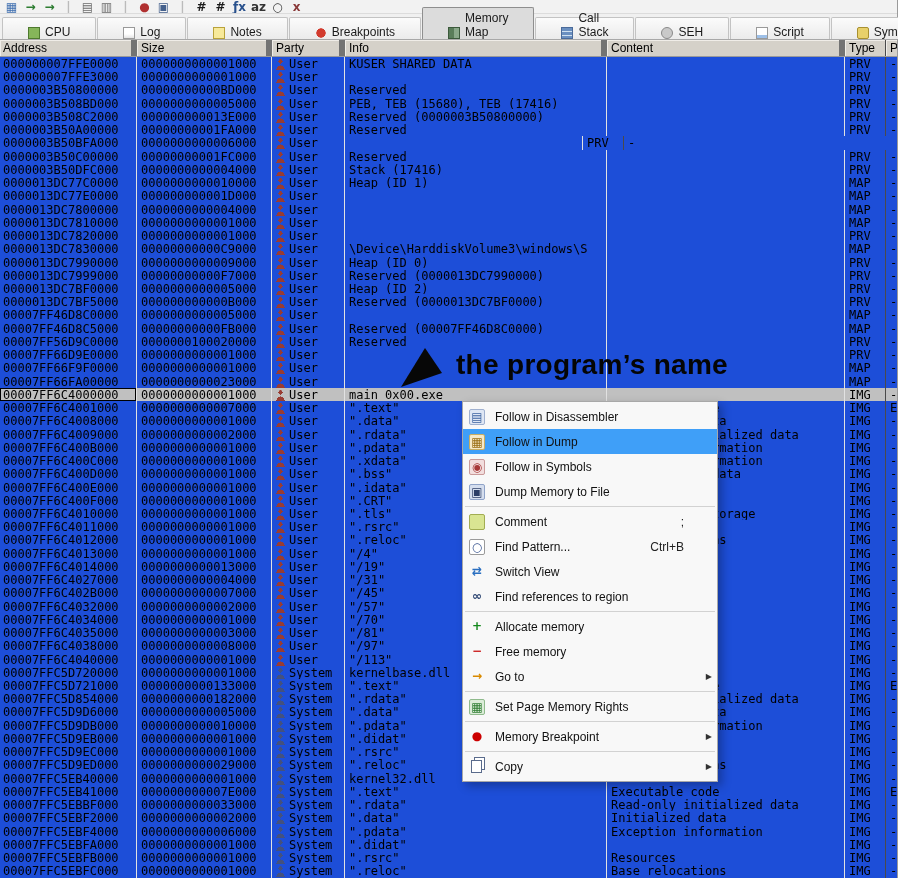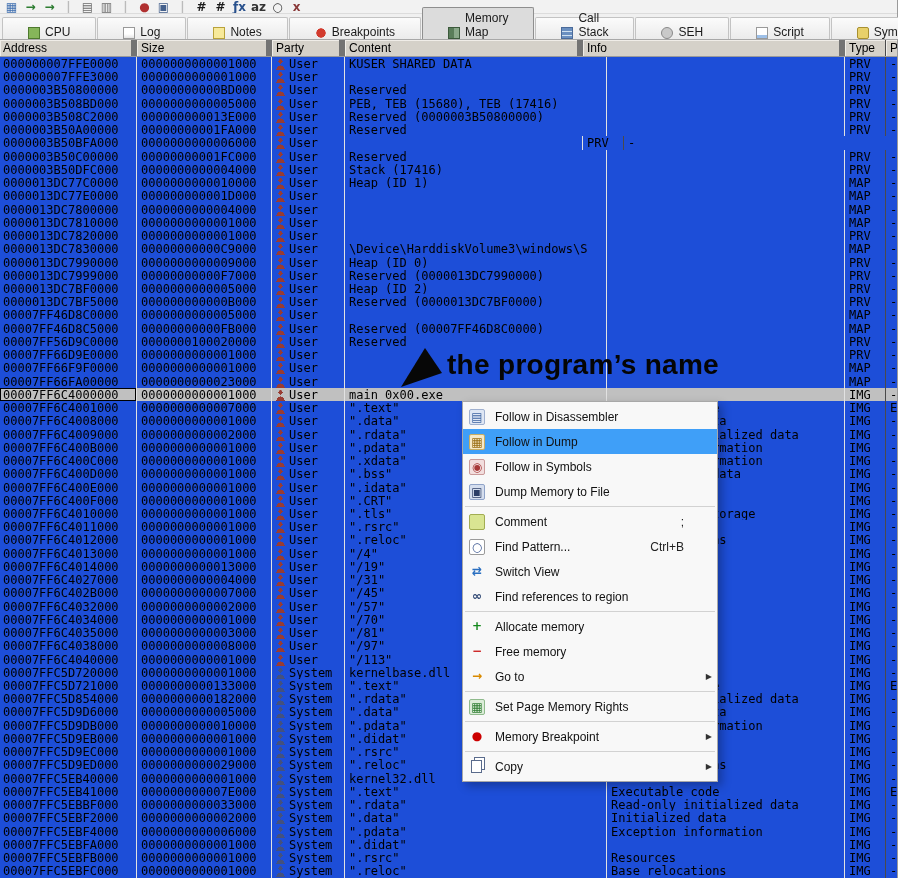--- a/index.html
+++ b/index.html
@@ -42,21 +42,21 @@
   .col5{width:41px;border-right:1px solid #4a4a4a}
   .col6{flex:1;border-right:none}
   .row.sel .col0{box-shadow:inset 0 0 0 1px #000}
   .picon{display:inline-block;width:9px;height:11px;vertical-align:-2px;margin-right:4px;
     background:radial-gradient(circle 2.2px at 50% 22%,var(--pc) 97%,transparent),
                radial-gradient(ellipse 4.2px 4.6px at 50% 100%,var(--pc) 97%,transparent)}
   .pu{--pc:#993c32}
   .ps{--pc:#44517e}
 
   
-  #annotation{position:absolute;left:398px;top:345px;display:flex;gap:3px;z-index:30;pointer-events:none}
+  #annotation{position:absolute;left:398px;top:345px;display:flex;gap:12px;z-index:30;pointer-events:none}
   #annot-text{font:bold 28px "Liberation Sans",sans-serif;color:#050505;margin-top:4px;letter-spacing:.3px}
 
   
   #menu{position:absolute;left:462px;top:401px;width:256px;background:#f8f8f8;border:1px solid #a8a8a8;box-shadow:4px 4px 9px rgba(0,0,0,.28);padding:2px 0;z-index:40}
   .mitem{display:flex;align-items:center;height:25px;font-size:12px;color:#111;cursor:default}
   .mitem.hl{background:#3f9ff8}
   .mic{width:16px;height:16px;flex:0 0 16px;margin:0 10px 0 6px;font:bold 12px/15px "DejaVu Sans",sans-serif;text-align:center;border-radius:2px;background:transparent}
   .copy-icon{background:#fff;border:1px solid #5a6b8c;width:11px;height:13px;flex:0 0 11px;margin-left:8px;margin-right:13px;box-shadow:3px -3px 0 -1px #fff,3px -3px 0 0 #5a6b8c;border-radius:0}
   .mlabel{flex:1}
   .mhint{margin-right:16px;color:#222}
@@ -107,22 +107,22 @@
           <span class="tlabel">Symbols</span>
         </div>
       </div>
     <span class="tabscroll">&lt;&gt;</span>
   </div>
   <div id="grid">
     <div id="thead">
         <div class="hc col0">Address</div>
         <div class="hc col1">Size</div>
         <div class="hc col2">Party</div>
+        <div class="hc col3">Info</div>
         <div class="hc col4">Content</div>
-        <div class="hc col3">Info</div>
         <div class="hc col5">Type</div>
         <div class="hc col6">P</div>
       </div>
     <div id="tbody">
         <div class="row">
           <div class="cell col0">000000007FFE0000</div>
           <div class="cell col1">0000000000001000</div>
           <div class="cell col2"><span class="picon pu"></span><span>User</span></div>
           <div class="cell col3">KUSER_SHARED_DATA</div>
           <div class="cell col4"></div>

